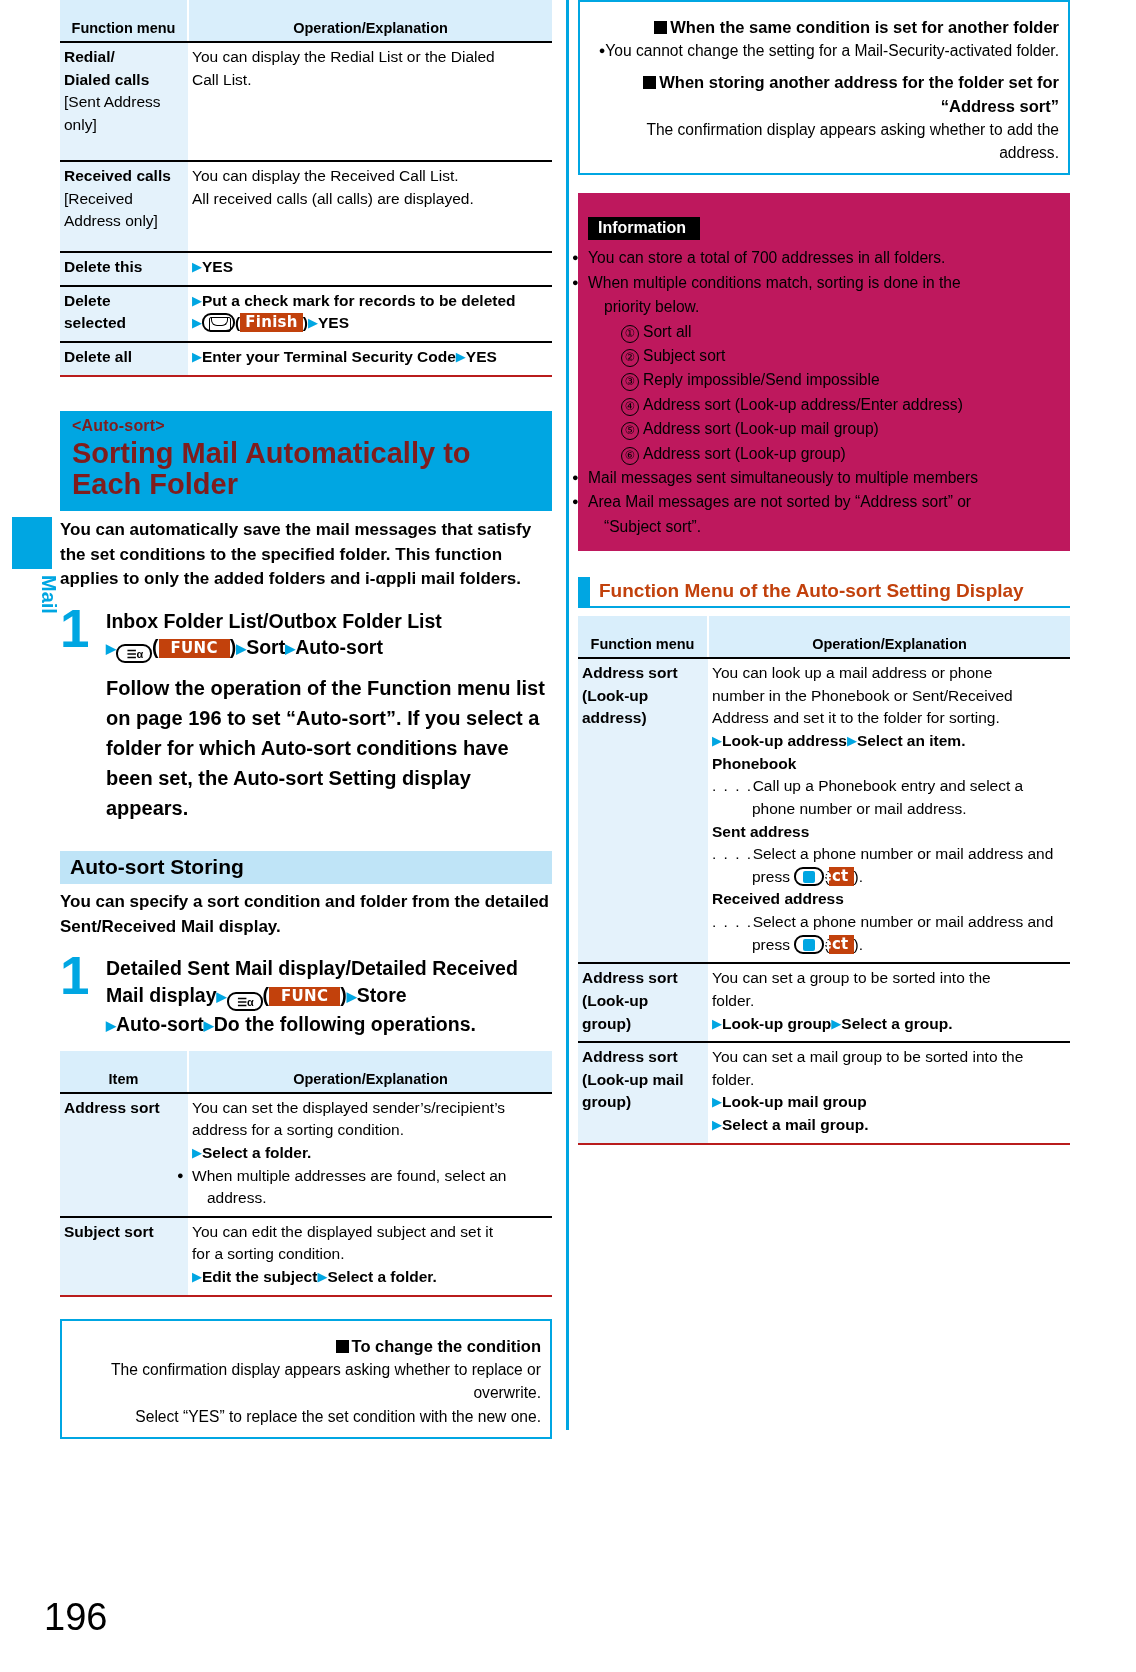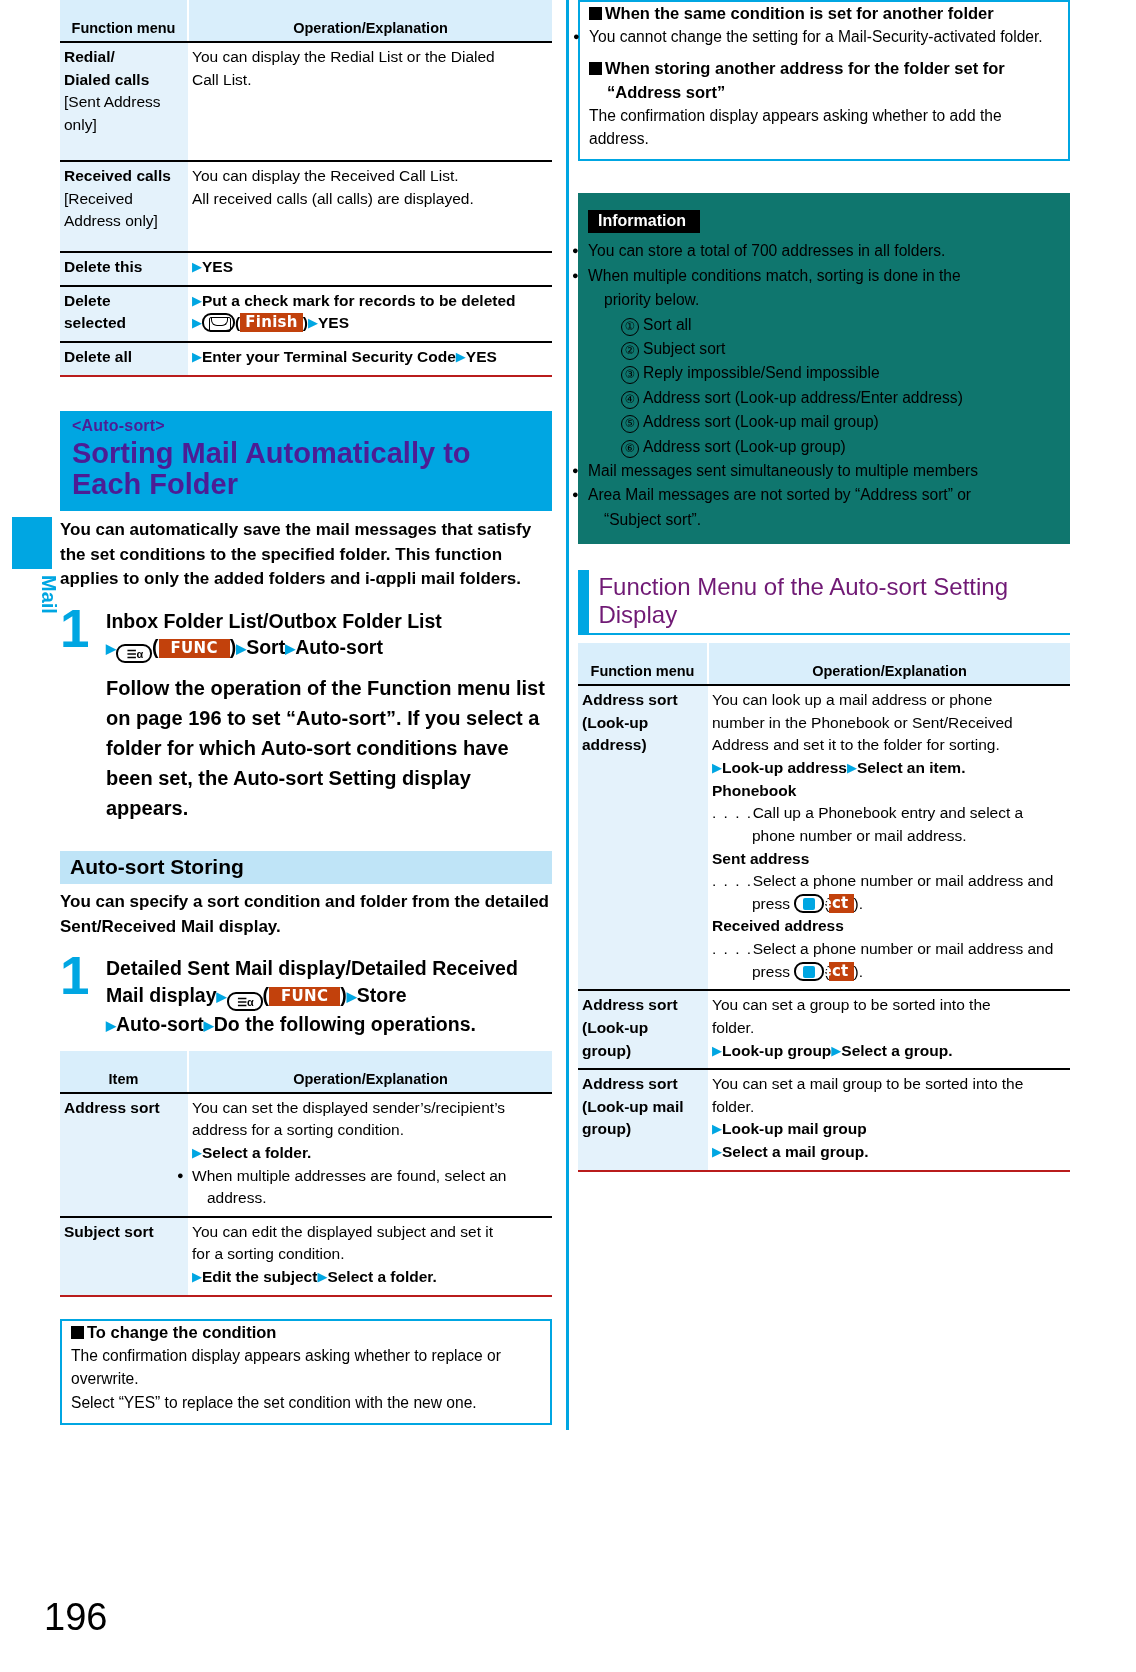--- a/index.html
+++ b/index.html
@@ -70,59 +70,59 @@
   .oksq{display:block;width:12px;height:12px;background:#00a6e2;border-radius:2px;margin:2px auto 0 auto;}
 
   .softkey{
     display:inline-block;background:#c2410c;color:#fff;
     font-family:"DejaVu Sans", sans-serif;font-size:15px;font-weight:bold;
     padding:2px 5px 2px 5px;line-height:1;vertical-align:1px;letter-spacing:0.3px;
   }
   .softkey.wide{padding:2px 12px;}
 
   
-  .chapbox{background:#00a6e2;color:#4c1d95;padding:6px 12px 11px 12px;margin-top:34px;}
+  .chapbox{background:#00a6e2;color:#7f1d1d;padding:6px 12px 11px 12px;margin-top:34px;}
   .chapbox .sub{font-size:16px;font-weight:bold;letter-spacing:0.2px;}
   .chapbox .ttl{font-size:29px;font-weight:bold;line-height:1.08;margin-top:3px;}
 
   .intro{font-size:17px;font-weight:bold;line-height:1.45;margin-top:7px;}
 
   
   .step{position:relative;margin-top:16px;padding-left:46px;}
   .stepnum{position:absolute;left:0px;top:-6px;font-size:53px;line-height:1;
            font-weight:bold;color:#00a6e2;font-family:"Liberation Sans",sans-serif;}
   .stephead{font-size:19.5px;font-weight:bold;line-height:1.34;}
   .stepbody{font-size:20px;line-height:1.5;margin-top:10px;font-weight:bold;}
 
   
   .band{background:#bfe4f7;font-size:21px;font-weight:bold;padding:4px 10px 5px 10px;margin-top:28px;}
   .bandtext{font-size:17px;font-weight:bold;line-height:1.45;margin-top:6px;}
 
   
-  .notebox{border:2.4px solid #00a6e2;padding:0 9px 9px 9px;margin-top:22px;}
+  .notebox{border:2.4px solid #00a6e2;padding:14px 9px 9px 9px;margin-top:22px;text-align:right;}
   .notebox .nh{font-size:16.5px;font-weight:bold;line-height:1.4;}
   .notebox .nh .sq{display:inline-block;width:13px;height:13px;background:#000;margin-right:3px;vertical-align:-1px;}
   .notebox p{margin:0;font-size:15.6px;line-height:1.5;}
   .notebox .ind{padding-left:16px;text-indent:-16px;}
 
   
-  .infobox{background:#0f766e;padding:17px 10px 13px 10px;margin-top:32px;}
+  .infobox{background:#be185d;padding:24px 10px 13px 10px;margin-top:18px;}
   .infotag{display:inline-block;background:#000;color:#fff;font-size:16px;font-weight:bold;
            padding:2px 14px 3px 10px;}
   .infobox ul{list-style:none;margin:6px 0 0 0;padding:0;}
   .infobox li{font-size:15.6px;line-height:1.5;padding-left:16px;text-indent:-16px;margin-top:1px;}
   .infobox li.sub{padding-left:33px;text-indent:0;}
   .infobox li.cont{padding-left:16px;text-indent:0;}
   .cnum{display:inline-block;width:16px;height:16px;border:1.3px solid #000;border-radius:50%;
         font-size:11.5px;line-height:14px;text-align:center;vertical-align:0px;margin-right:4px;}
 
   
   .secttl{margin-top:26px;display:flex;align-items:stretch;}
   .secttl .bar{width:12px;background:#00a6e2;}
-  .secttl .txt{color:#701a75;font-size:24px;font-weight:normal;padding:3px 0 4px 9px;}
+  .secttl .txt{color:#c2410c;font-size:19px;font-weight:bold;padding:3px 0 4px 9px;}
   .secttl-under{border-bottom:2.4px solid #00a6e2;}
 
   .dots{letter-spacing:1.5px;}
   .hang{padding-left:40px;text-indent:-40px;}
 </style>
 </head>
 <body>
 
 <div class="page">
 

